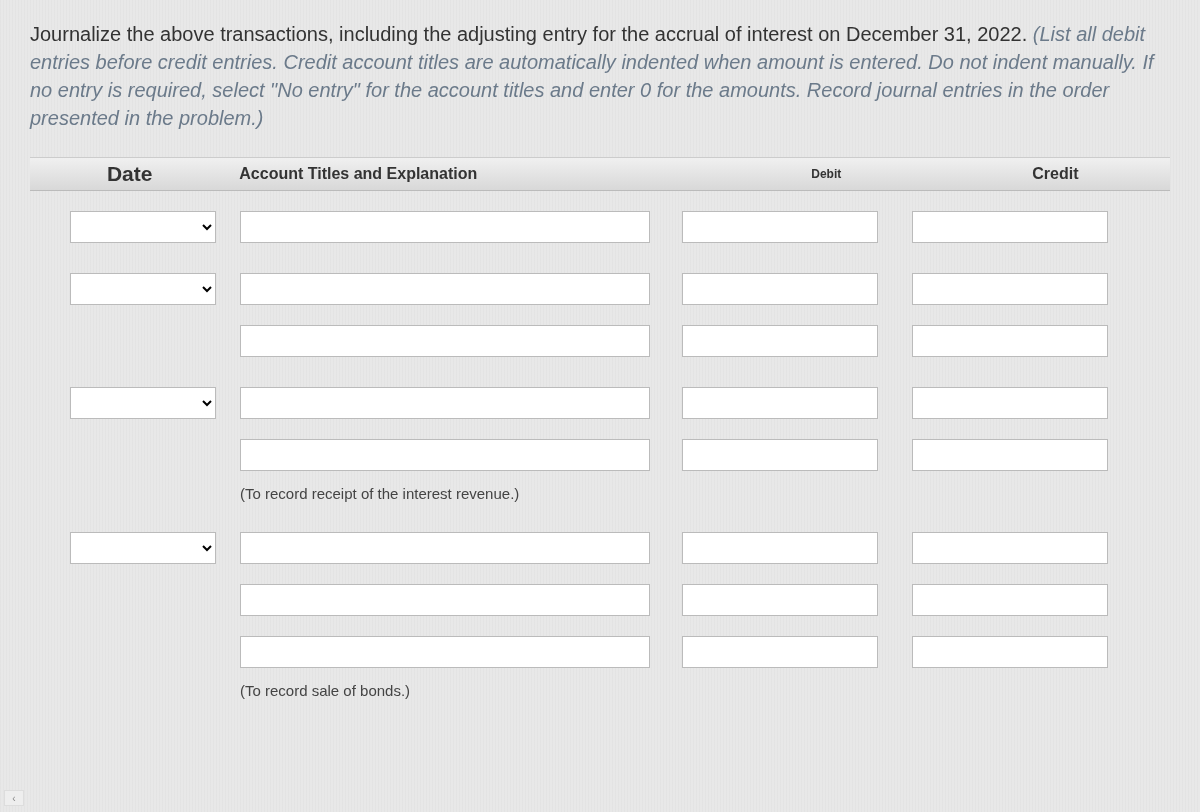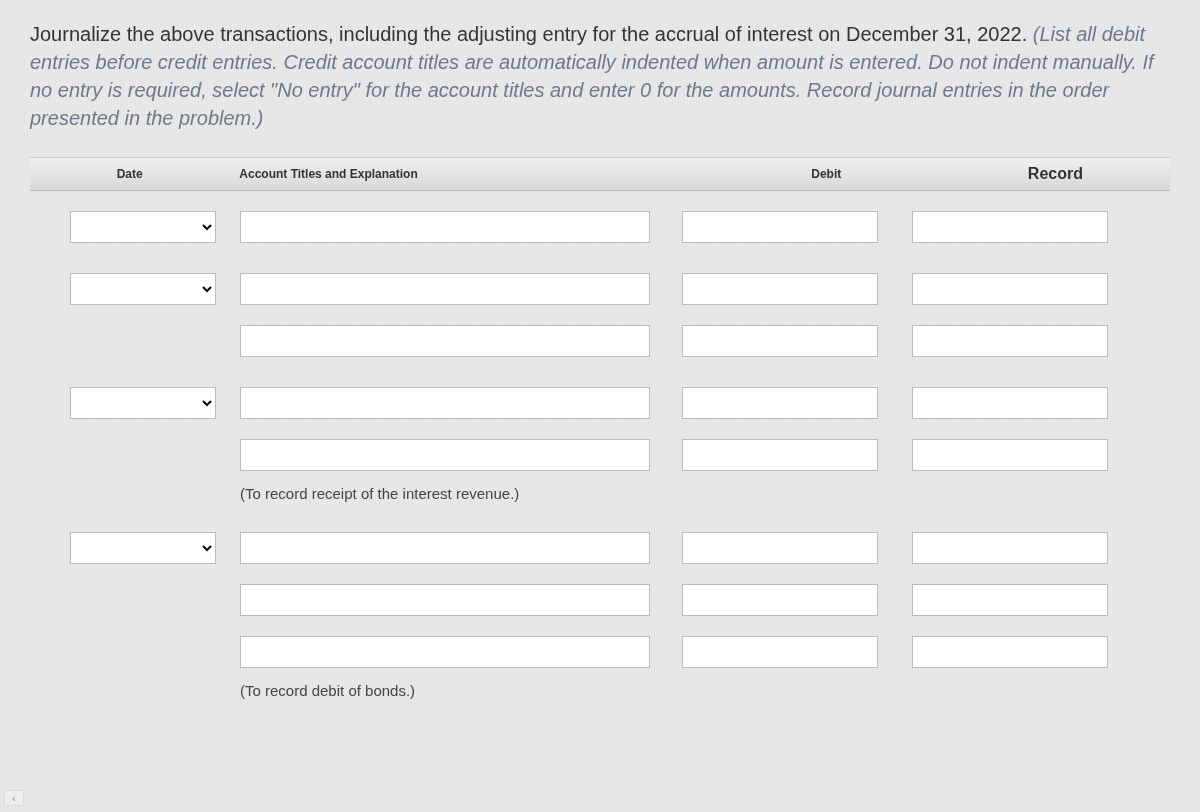--- a/index.html
+++ b/index.html
@@ -37,29 +37,29 @@
       background: linear-gradient(180deg, #f0f0f0, #d8d8d8);
       border-top: 1px solid #ccc;
       border-bottom: 1px solid #bbb;
       height: 34px;
       align-items: center;
     }
     .col-date {
       width: 200px;
       text-align: center;
       font-weight: bold;
-      font-size: 12px;
+      font-size: 21px;
       color: #333;
     }
     .col-account {
       width: 484px;
       text-align: left;
       padding-left: 10px;
       font-weight: bold;
-      font-size: 12px;
+      font-size: 16px;
       color: #333;
     }
     .col-debit {
       width: 230px;
       text-align: center;
       font-weight: bold;
       font-size: 12px;
       color: #333;
     }
     .col-credit {
@@ -155,21 +155,21 @@
 <div class="instruction">
   <span>Journalize the above transactions, including the adjusting entry for the accrual of interest on December 31, 2022. </span><span class="italic-instruction">(List all debit entries before credit entries. Credit account titles are automatically indented when amount is entered. Do not indent manually. If no entry is required, select "No entry" for the account titles and enter 0 for the amounts. Record journal entries in the order presented in the problem.)</span>
 </div>
 
 <div class="journal-table">
 
   <div class="header-row">
     <div class="col-date">Date</div>
     <div class="col-account">Account Titles and Explanation</div>
     <div class="col-debit">Debit</div>
-    <div class="col-credit">Record</div>
+    <div class="col-credit">Credit</div>
   </div>
 
   <div class="body-rows" id="body-rows">
       <div class="entry-group">
         <div class="entry-row">
           <div class="date-cell"><select class="date-select"><option></option></select></div>
           <div class="account-cell">
             <div class="account-rows-wrap">
               <input type="text" class="account-input" style="">
             </div>
@@ -235,19 +235,19 @@
             <input type="text" class="amount-input" style="">
             <input type="text" class="amount-input" style="">
             <input type="text" class="amount-input" style="">
           </div>
           <div class="amount-cell">
             <input type="text" class="amount-input" style="">
             <input type="text" class="amount-input" style="">
             <input type="text" class="amount-input" style="">
           </div>
         </div>
-        <div class="caption-row">(To record debit of bonds.)</div>
+        <div class="caption-row">(To record sale of bonds.)</div>
       </div>
     </div>
 
 </div>
 
 <div class="scroll-left-hint">‹</div>
 
 </body></html>

